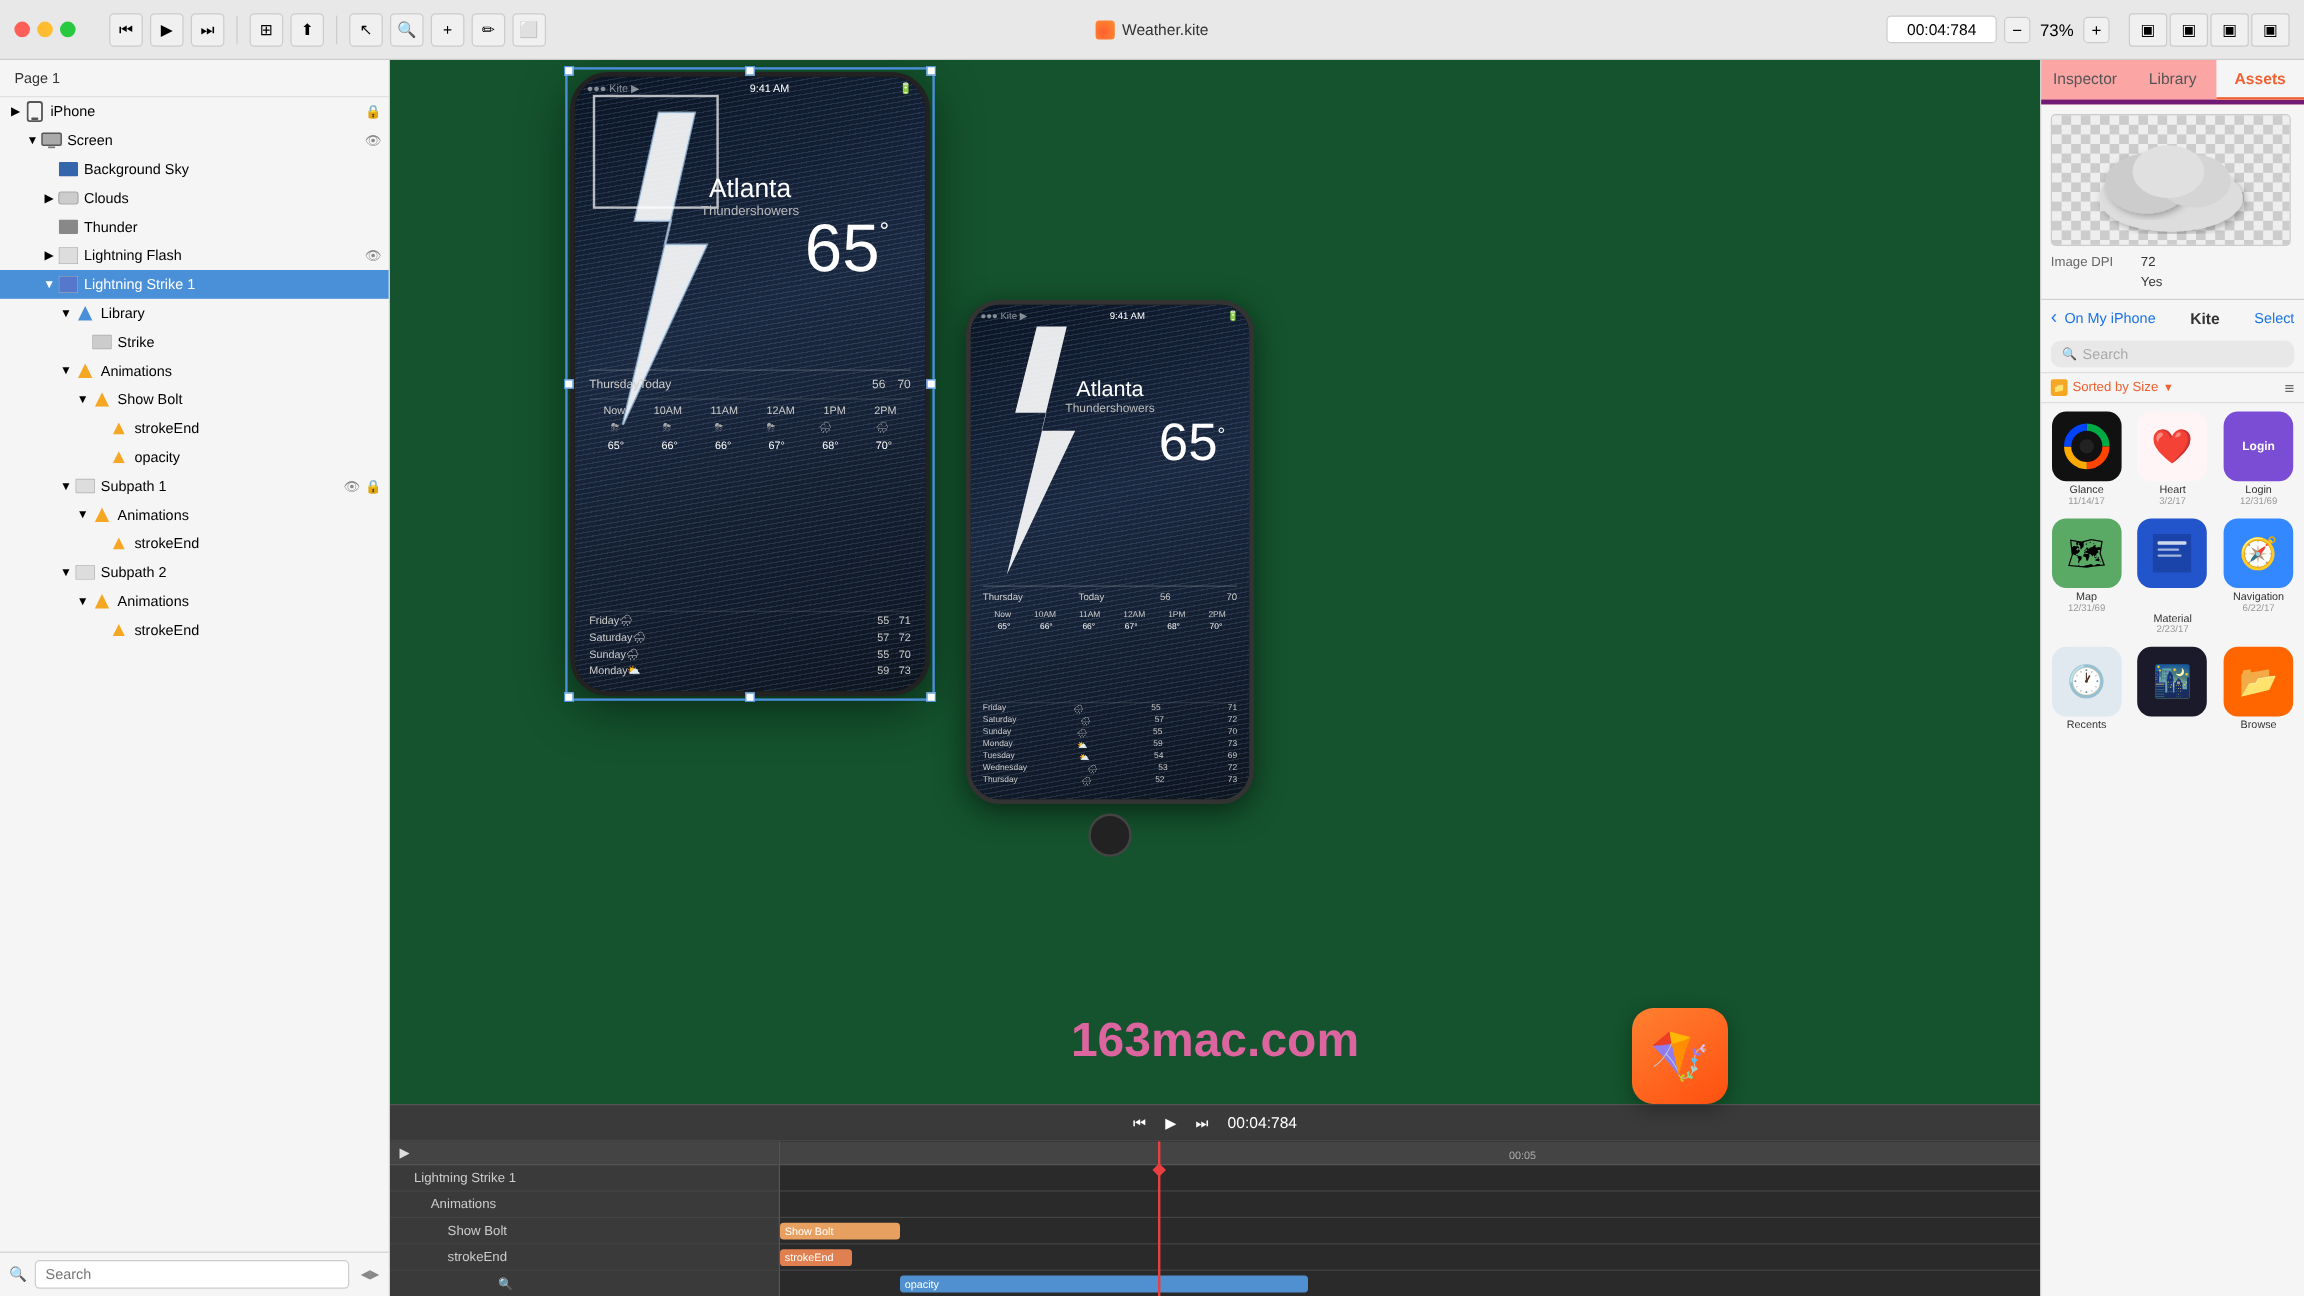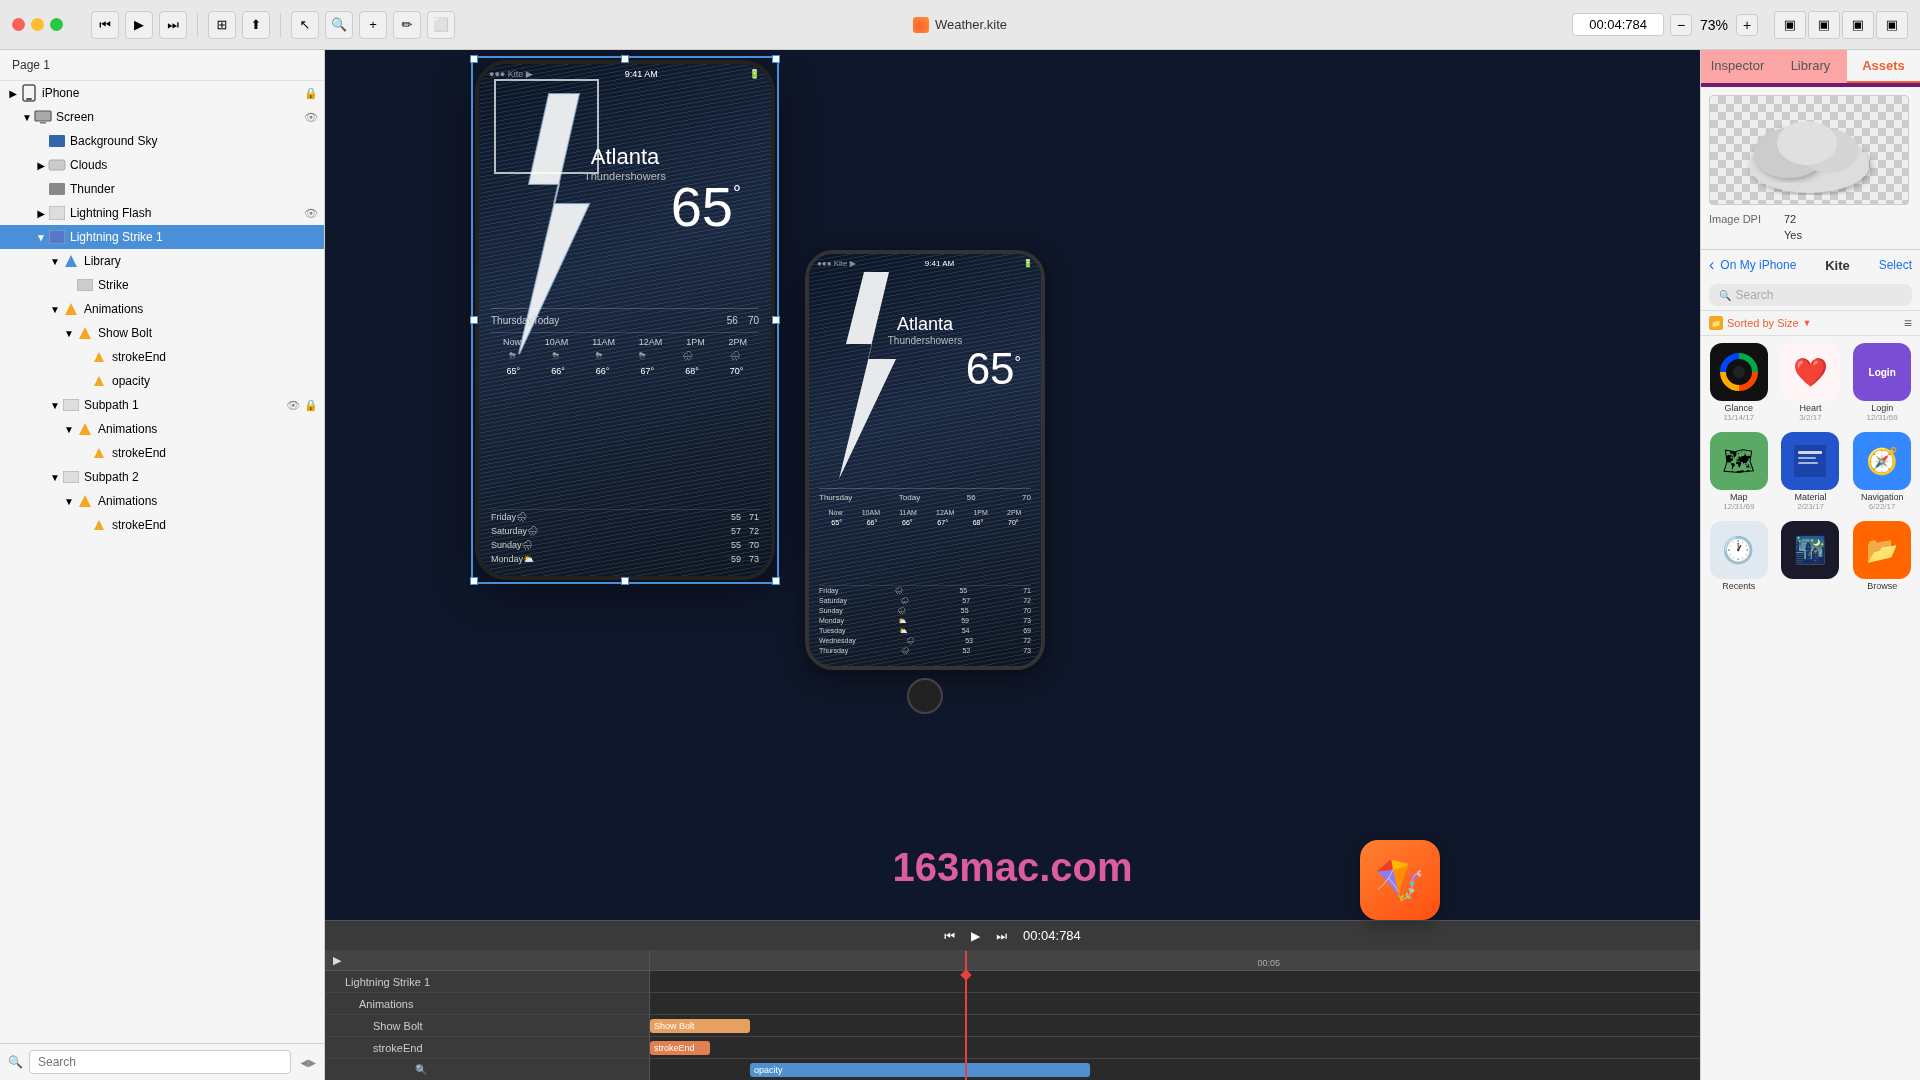--- a/index.html
+++ b/index.html
@@ -328,21 +328,21 @@
 
     <div class="layer-search">
       <span>🔍</span>
       <input type="text" placeholder="Search" style="flex: 1 1 0%; padding: 4px 8px; border: 1px solid rgb(204, 204, 204); border-radius: 4px; font-size: 12px;">
       <span style="font-size:10px; color:#888; margin-left:4px;">◀▶</span>
     </div>
   </div>
 
   <div style="flex:1; display:flex; flex-direction:column; min-width:0;">
 
-    <div class="canvas-area" style="flex:1; position:relative; background:#0f172a;">
+    <div class="canvas-area" style="flex:1; position:relative; background:#14532d;">
 
       <div style="position:absolute; left:150px; top:10px;">
         <div style="width:300px; height:520px; border-radius:32px; border:4px solid #222; background:#111; overflow:hidden; box-shadow: 0 10px 40px rgba(0,0,0,0.5);">
 
           <div style="position:absolute; top:-4px; left:-4px; right:-4px; bottom:-4px; border:2px solid #4a90d9; pointer-events:none; z-index:20;">
             <div style="position:absolute; top:-3px; left:50%; transform:translateX(-50%); width:8px; height:8px; background:white; border:1px solid #4a90d9;"></div>
             <div style="position:absolute; bottom:-3px; left:50%; transform:translateX(-50%); width:8px; height:8px; background:white; border:1px solid #4a90d9;"></div>
             <div style="position:absolute; left:-3px; top:50%; transform:translateY(-50%); width:8px; height:8px; background:white; border:1px solid #4a90d9;"></div>
             <div style="position:absolute; right:-3px; top:50%; transform:translateY(-50%); width:8px; height:8px; background:white; border:1px solid #4a90d9;"></div>
             <div style="position:absolute; top:-3px; left:-3px; width:8px; height:8px; background:white; border:1px solid #4a90d9;"></div>
@@ -712,21 +712,21 @@
 
         <div style="display:flex; flex-direction:column; align-items:center; cursor:pointer; padding:3px;">
           <div style="width:58px; height:58px; border-radius:12px; overflow:hidden; background:#2255cc; display:flex; align-items:center; justify-content:center;">
             <svg width="40" height="40" viewBox="0 0 40 40">
               <rect x="4" y="4" width="32" height="32" fill="#1a44aa"></rect>
               <rect x="8" y="10" width="24" height="3" rx="1" fill="white" opacity="0.8"></rect>
               <rect x="8" y="16" width="18" height="2" rx="1" fill="white" opacity="0.6"></rect>
               <rect x="8" y="21" width="20" height="2" rx="1" fill="white" opacity="0.6"></rect>
             </svg>
           </div>
-          <span style="font-size:9px; color:#333; margin-top:2px;">Material</span>
+          <span style="font-size:9px; color:#333; margin-top:20px;">Material</span>
           <span style="font-size:8px; color:#999;">2/23/17</span>
         </div>
 
         <div style="display:flex; flex-direction:column; align-items:center; cursor:pointer; padding:3px;">
           <div style="width:58px; height:58px; border-radius:12px; overflow:hidden; background:#3388ff; display:flex; align-items:center; justify-content:center;">
             <span style="font-size:26px;">🧭</span>
           </div>
           <span style="font-size:9px; color:#333; margin-top:2px;">Navigation</span>
           <span style="font-size:8px; color:#999;">6/22/17</span>
         </div>

